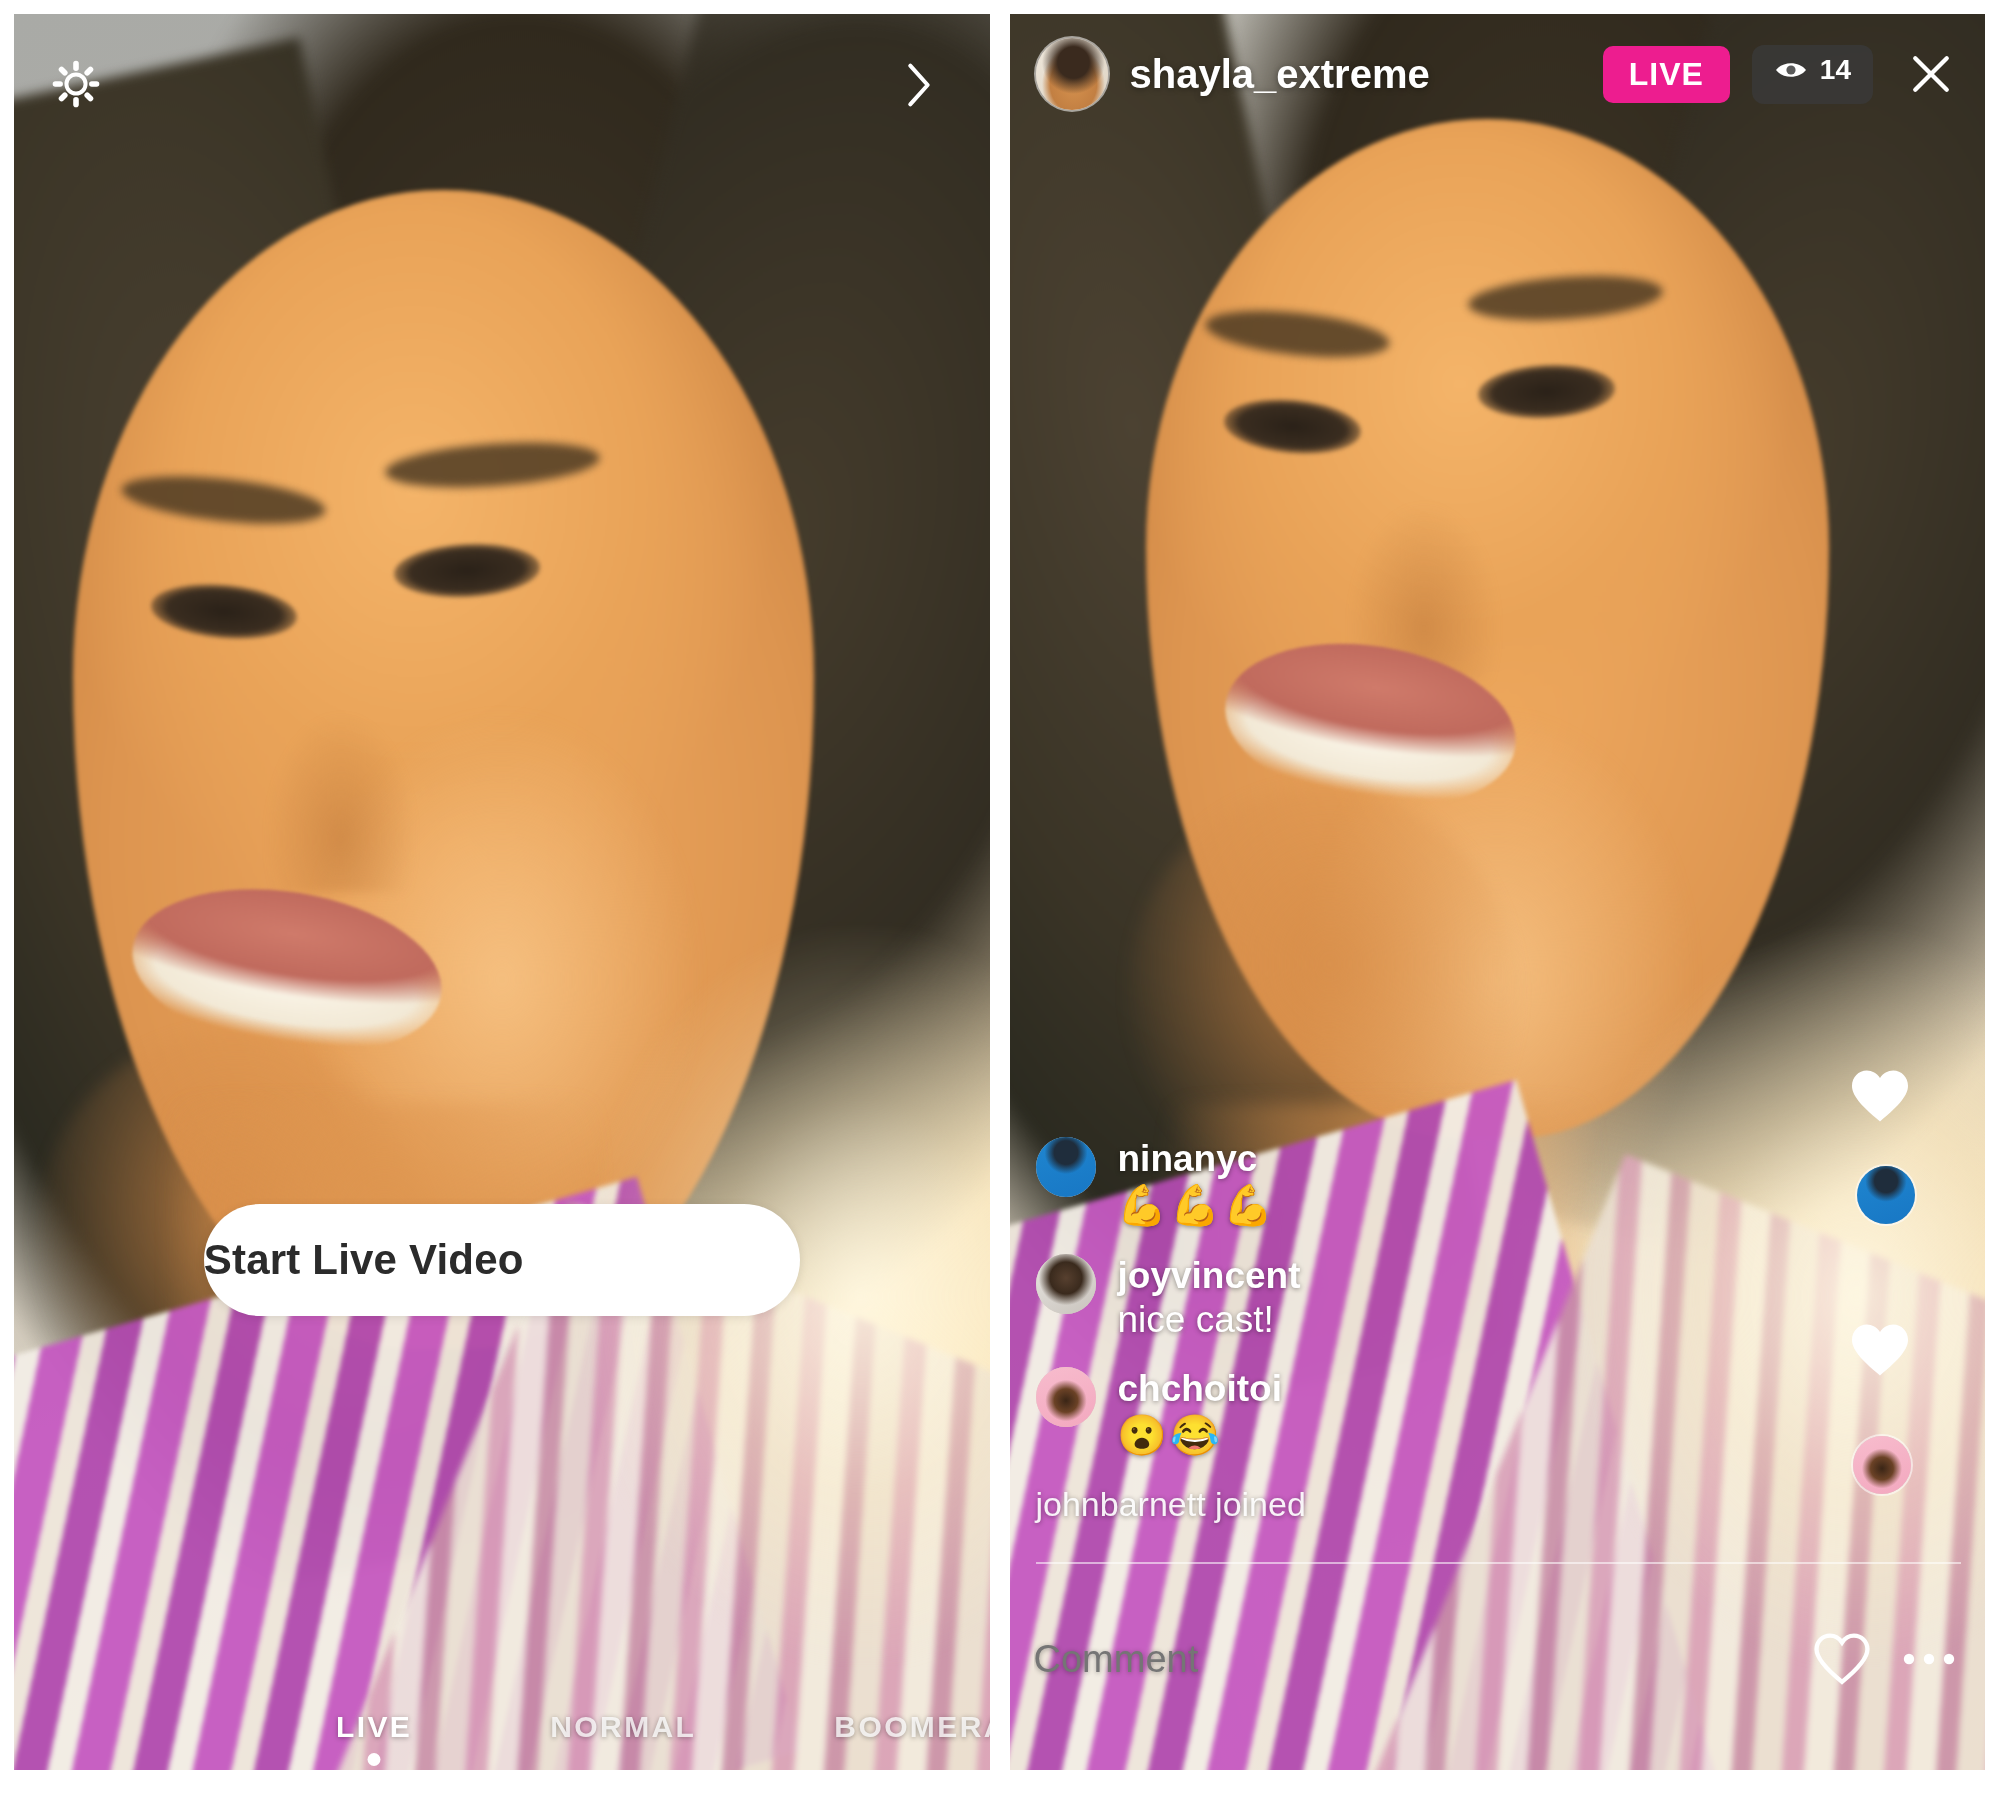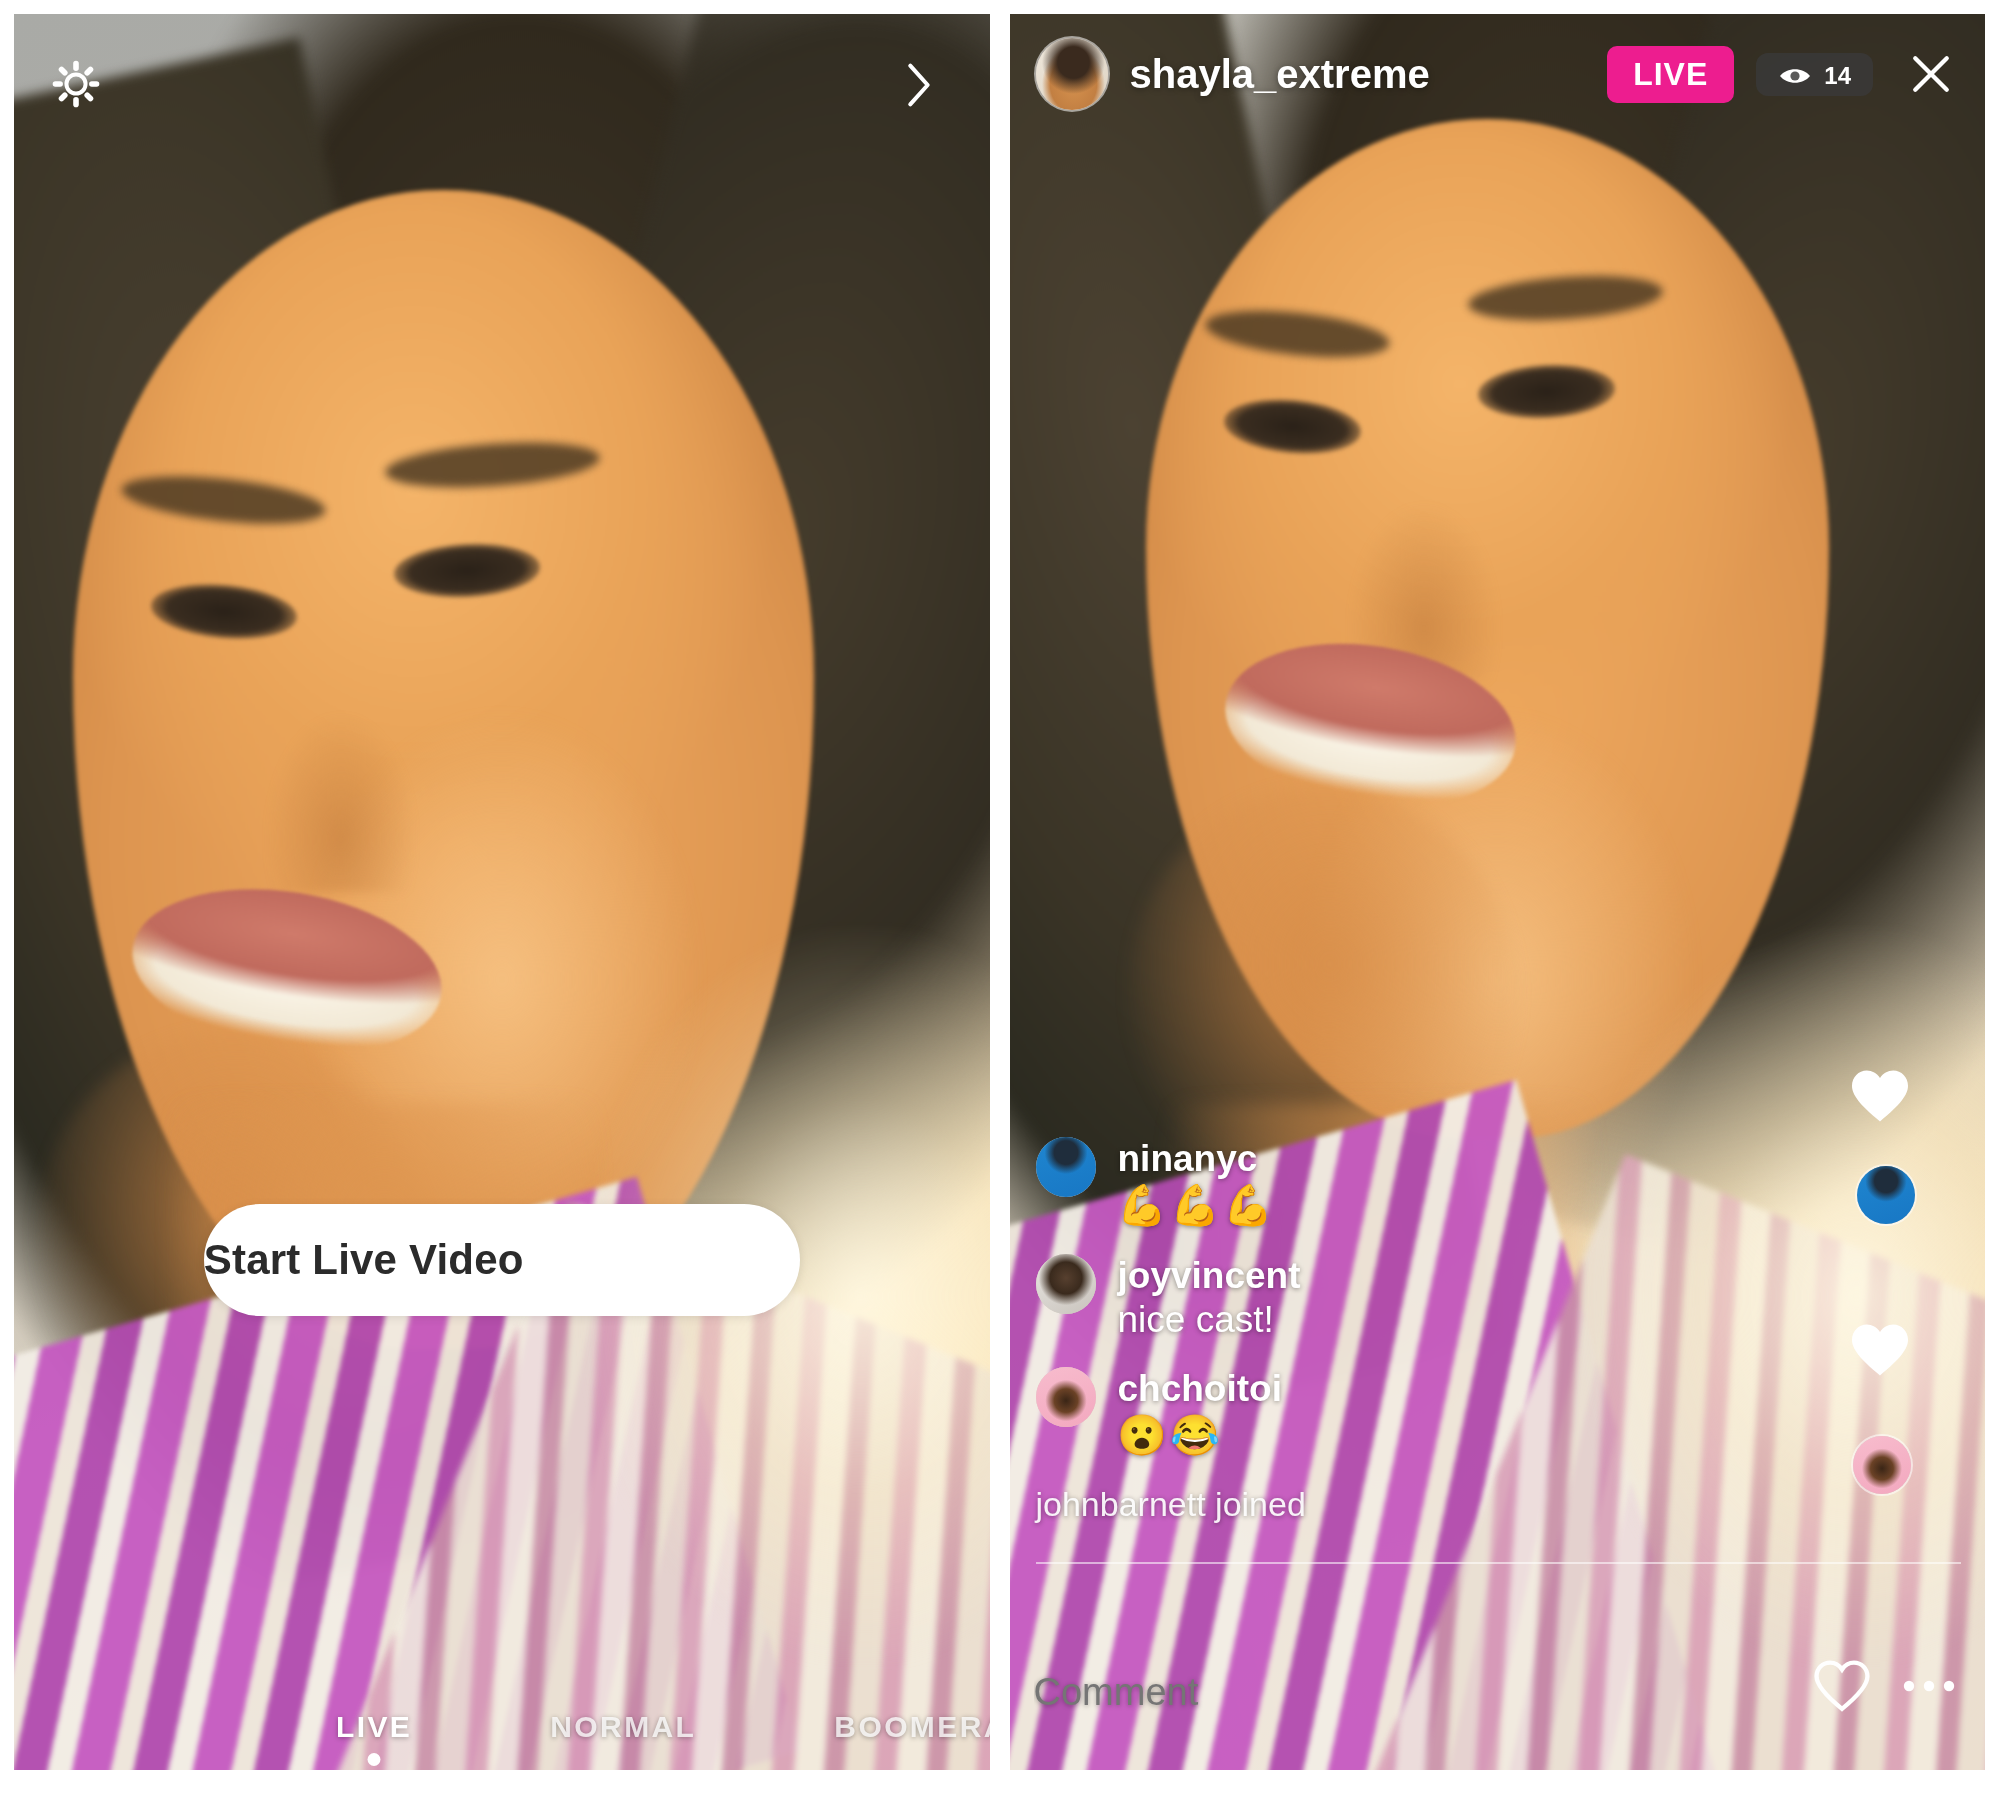--- a/index.html
+++ b/index.html
@@ -256,23 +256,23 @@
     color: #ffffff;
     font-size: 32px; font-weight: bold; letter-spacing: 1px;
     padding: 12px 26px 13px;
     border-radius: 10px;
     line-height: 1;
   }
   .viewers {
     background: rgba(58,58,58,.78);
     color: #ffffff;
     border-radius: 12px;
-    padding: 11px 22px 8px;
+    padding: 11px 22px 20px;
     display: flex; align-items: center; gap: 12px;
-    font-size: 24px; font-weight: bold; line-height: 1;
+    font-size: 28px; font-weight: bold; line-height: 1;
   }
   .close-x {
     width: 60px; height: 60px;
     display: flex; align-items: center; justify-content: center;
     margin-left: 6px;
   }
 
   
   .comments {
     left: 26px; bottom: 312px; width: 560px;
@@ -295,21 +295,21 @@
     left: 26px; bottom: 246px;
     font-size: 34px; color: rgba(255,255,255,.92);
     text-shadow: 0 1px 5px rgba(0,0,0,.4);
   }
   .divider {
     left: 26px; right: 24px; bottom: 206px;
     height: 2px; background: rgba(255,255,255,.55);
   }
   .comment-bar {
     left: 24px; right: 22px; bottom: 56px; height: 110px;
-    display: flex; align-items: flex-end;
+    display: flex; align-items: center;
   }
   .comment-input {
     flex: 1 1 auto;
     font-size: 38px; color: rgba(255,255,255,.88);
     text-shadow: 0 1px 5px rgba(0,0,0,.35);
     background: transparent; border: 0; outline: none;
     font-family: "Liberation Sans", sans-serif;
   }
   .bar-icons { display: flex; align-items: center; gap: 28px; padding-right: 6px; }
 

